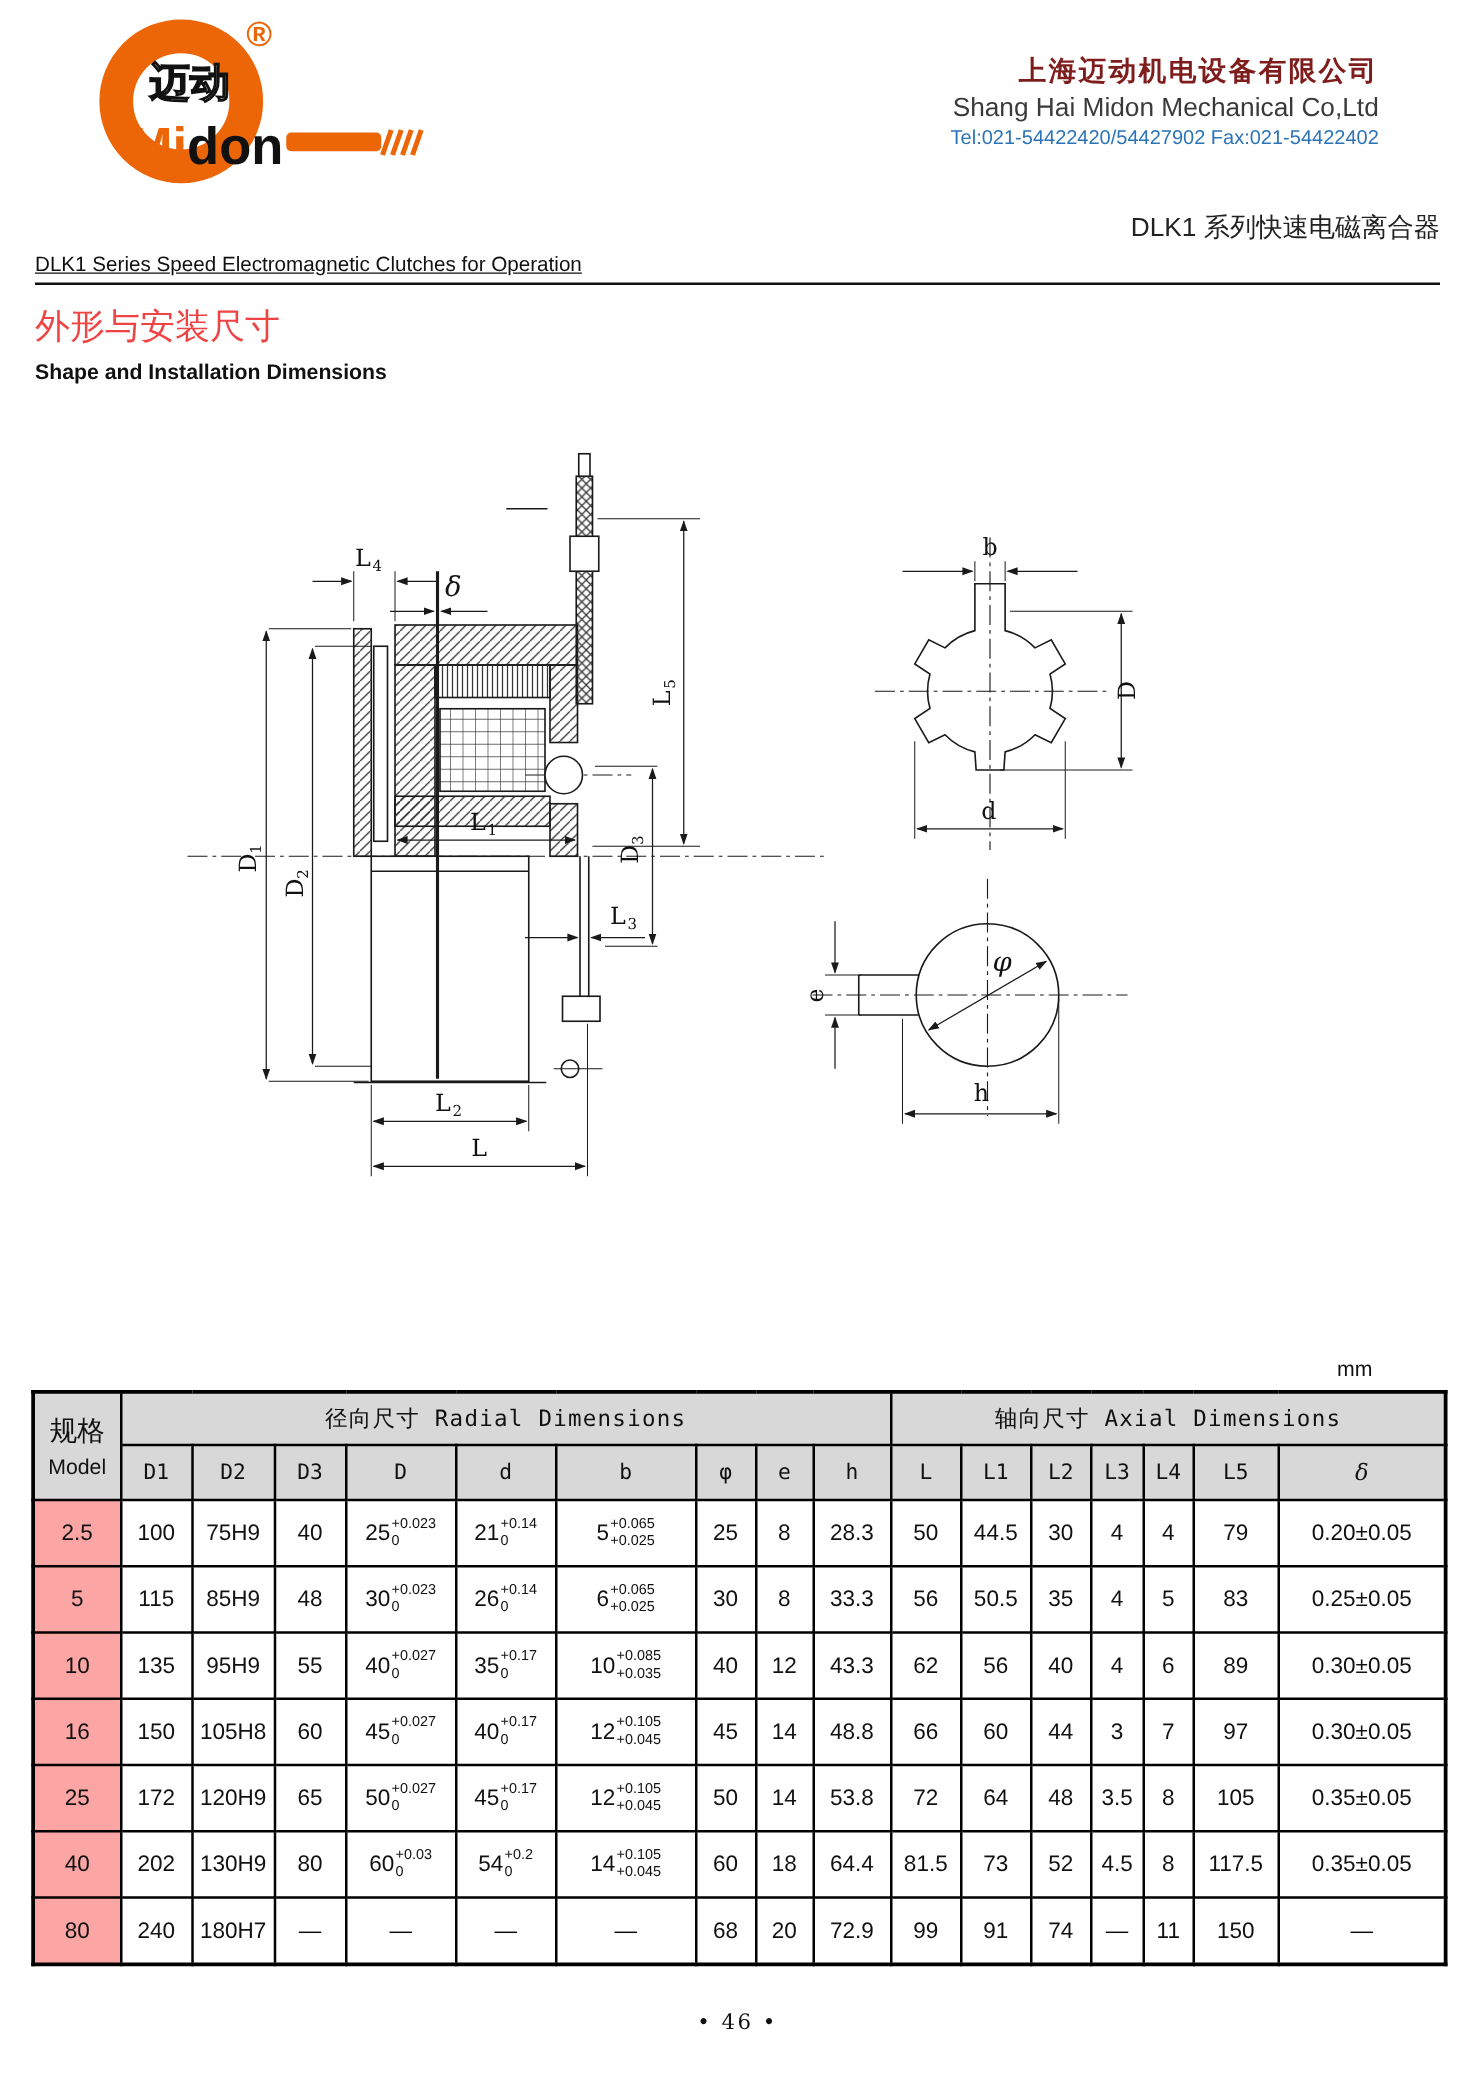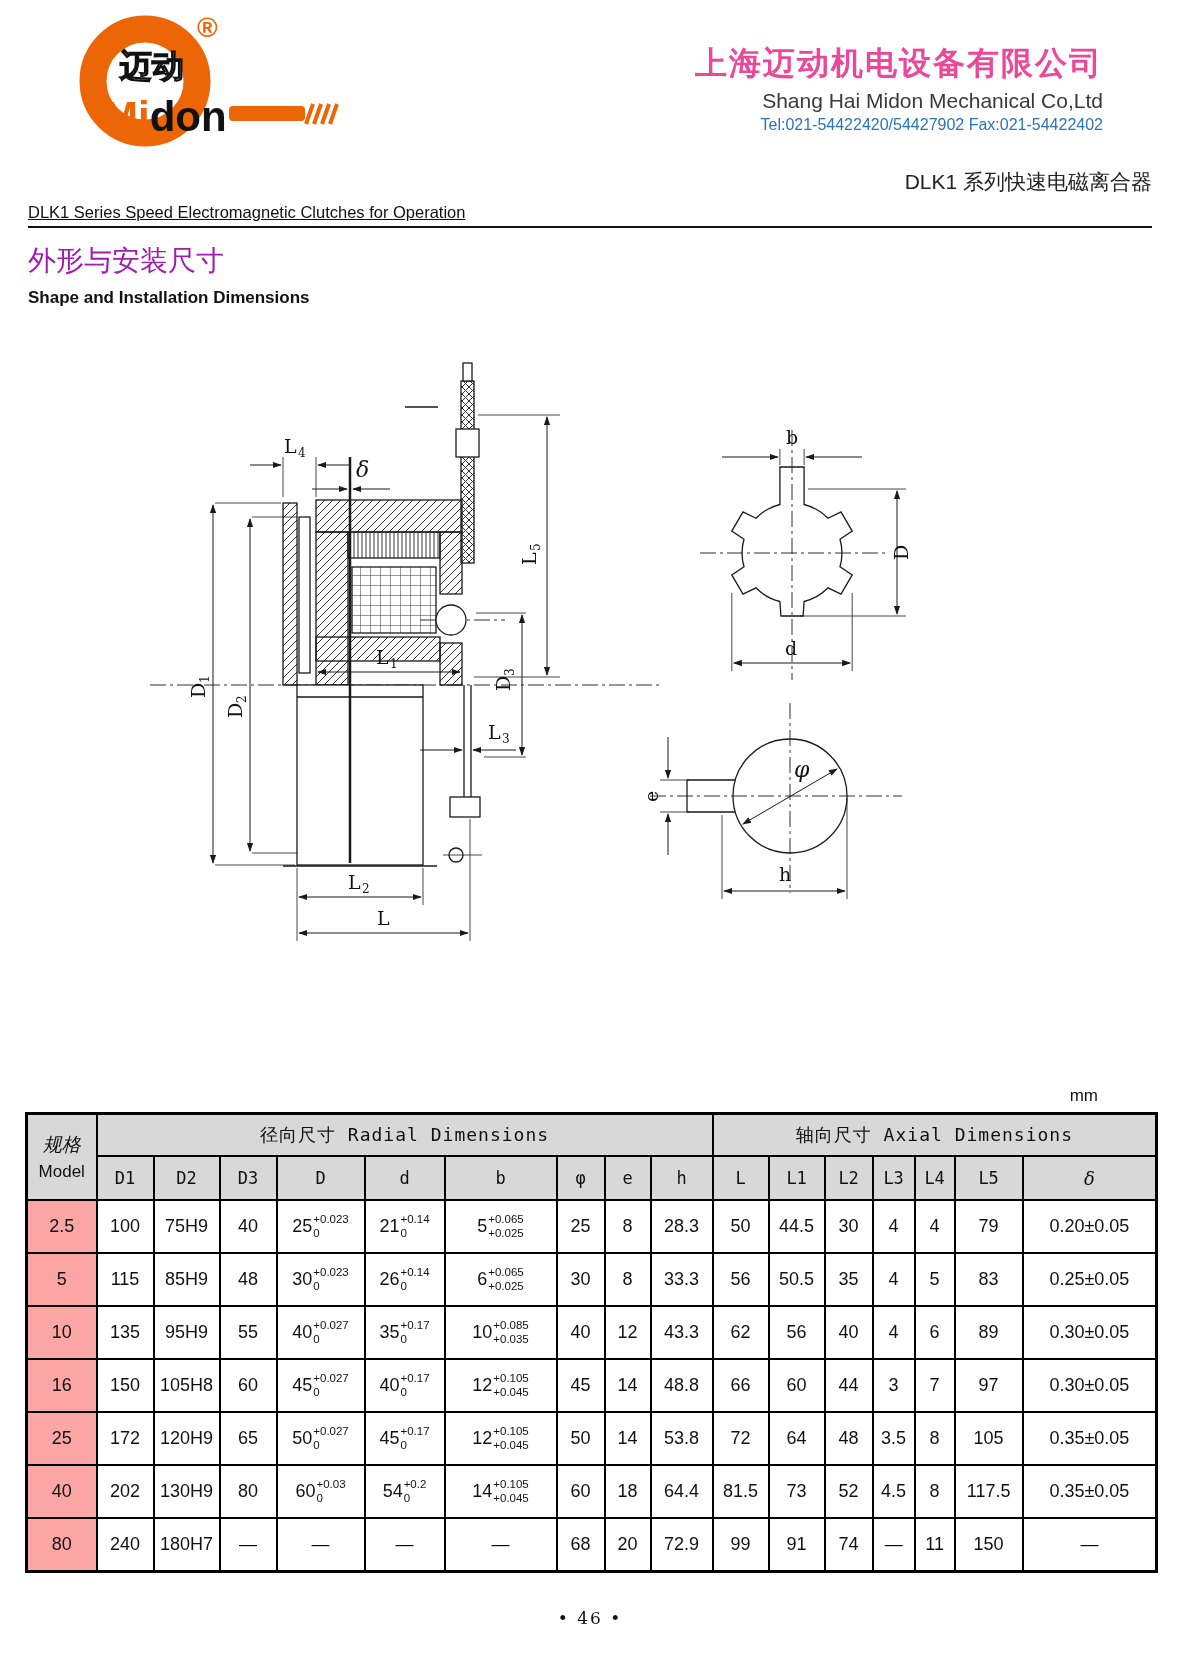--- a/index.html
+++ b/index.html
@@ -3,29 +3,29 @@
 <meta charset="utf-8">
 <style>
   html,body{margin:0;padding:0;}
   body{
     width:1180px;height:1668px;position:relative;background:#fff;
     font-family:"Liberation Sans",sans-serif;color:#111;overflow:hidden;
   }
   
   .logo-wrap{position:absolute;left:45px;top:5px;width:310px;height:160px;}
   .company{position:absolute;right:77px;top:42px;text-align:right;}
-  .company .zh{font-size:32px;font-weight:bold;color:#ec4899;letter-spacing:2px;}
+  .company .zh{font-size:22px;font-weight:bold;color:#7f1d1d;letter-spacing:2px;}
   .company .en{font-size:21px;color:#3a3a3a;margin-top:3px;}
   .company .tel{font-size:16px;color:#2B74B8;margin-top:3px;}
   
   .series{position:absolute;left:28px;top:168px;width:1124px;}
   .series .zh{font-size:21px;color:#222;text-align:right;}
   .series .en{font-size:16.5px;color:#111;margin-top:7px;padding-bottom:4px;border-bottom:2px solid #111;text-decoration:underline;}
   .section{position:absolute;left:28px;top:242px;}
-  .section .zh{font-size:28px;color:#a21caf;}
+  .section .zh{font-size:28px;color:#ef4444;}
   .section .en{font-size:17px;font-weight:bold;margin-top:8px;}
   
   .drawing{position:absolute;left:0;top:345px;width:1180px;height:620px;}
   .ln{stroke:#1a1a1a;stroke-width:1.3;fill:none;}
   .fillw{fill:#fff;}
   .hatch{fill:url(#hatch);stroke:#1a1a1a;stroke-width:1.3;}
   .grid{fill:url(#grid);stroke:#1a1a1a;stroke-width:1.3;}
   .vl{fill:url(#vlines);stroke:#1a1a1a;stroke-width:1.3;}
   .cross{fill:url(#crossh);stroke:#1a1a1a;stroke-width:1.3;}
   .dim{stroke:#1a1a1a;stroke-width:1;fill:none;}
@@ -34,21 +34,21 @@
   .dlabel{font-family:"DejaVu Serif",serif;font-size:19px;fill:#111;}
   .dsub{font-family:"DejaVu Serif",serif;font-size:12px;fill:#111;}
   .it{font-style:italic;font-size:22px;}
   
   .unit{position:absolute;right:82px;top:1086px;font-size:17px;}
   table.dims{position:absolute;left:25px;top:1112px;width:1130px;border-collapse:collapse;border:3px solid #000;table-layout:fixed;}
   table.dims th,table.dims td{border:2px solid #000;text-align:center;vertical-align:middle;padding:0;}
   table.dims thead th{background:#D8D8D8;font-weight:normal;}
   .span-head{font-family:"DejaVu Sans Mono",monospace;font-size:18px;height:40px;letter-spacing:1px;}
   .model-th{font-size:18px;}
-  .model-th .m-zh{font-family:"DejaVu Sans Mono",monospace;font-size:19px;font-style:italic;}
+  .model-th .m-zh{font-family:"DejaVu Sans Mono",monospace;font-size:22px;}
   .model-th .m-en{font-size:17px;margin-top:4px;}
   .subhead{font-family:"DejaVu Sans Mono",monospace;font-size:17px;height:42px;}
   .subhead.delta{font-family:"DejaVu Serif",serif;font-style:italic;font-size:18px;}
   table.dims tbody td{font-size:18px;height:51px;background:#fff;}
   table.dims tbody td.model-cell{background:#fca5a5;}
   .tol{display:inline-flex;align-items:center;}
   .tbase{font-size:18px;}
   .stack{display:inline-flex;flex-direction:column;font-size:11.5px;line-height:1.15;text-align:left;margin-left:1px;}
   
   .pageno{position:absolute;left:0;top:1608px;width:100%;text-align:center;

